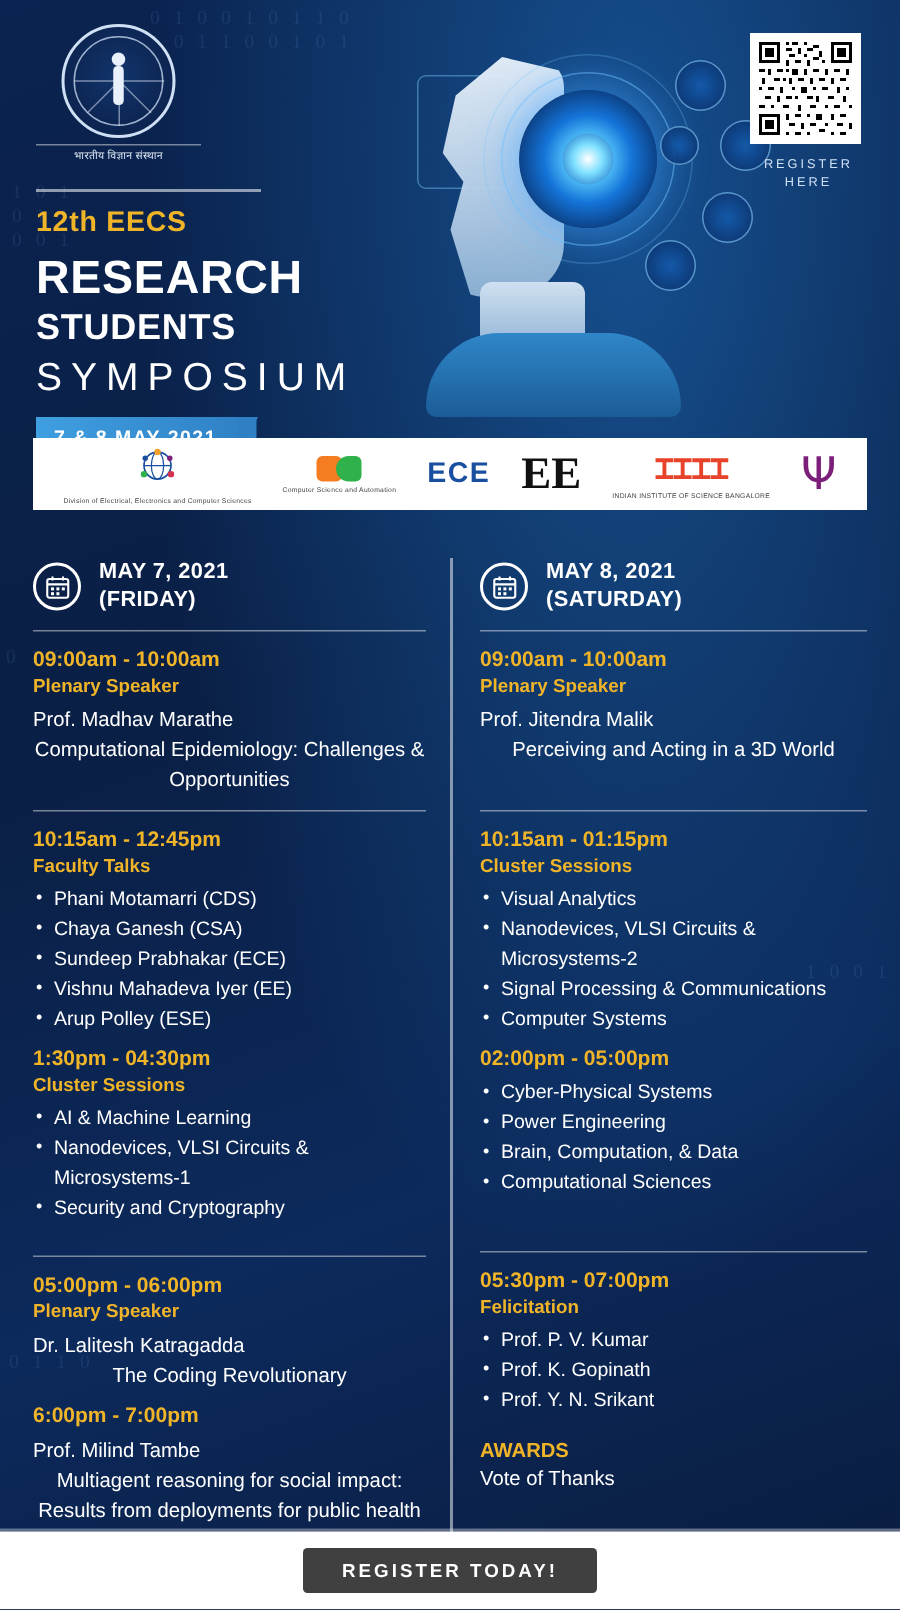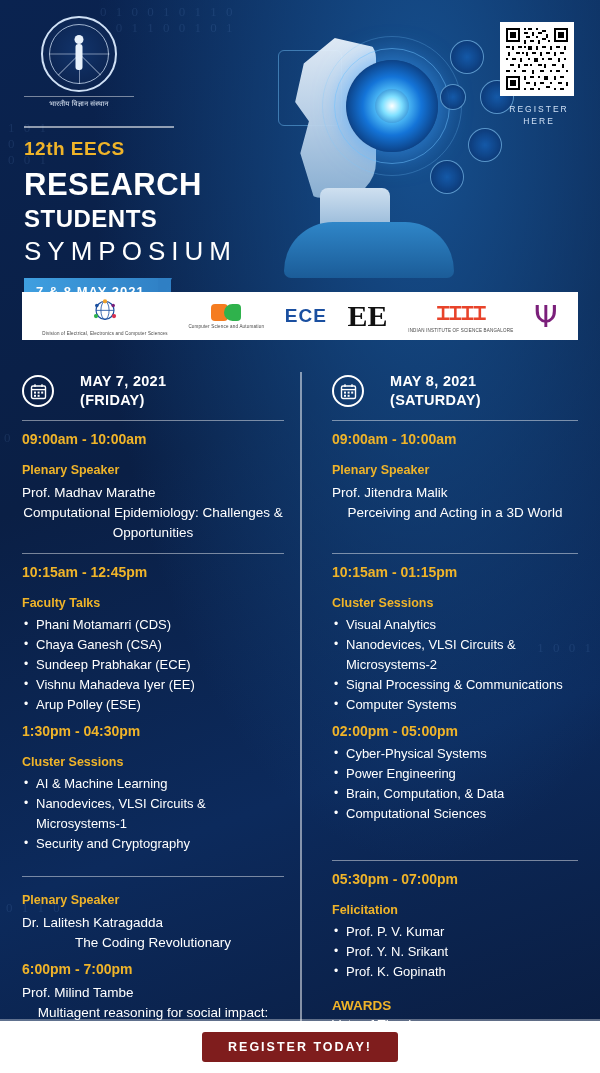--- a/index.html
+++ b/index.html
@@ -187,41 +187,41 @@
   .lg-iisc { font-size: 22px; font-weight: bold; color: #e8432a; letter-spacing: -1px; font-family: "DejaVu Sans Mono", monospace; }
   .lg-psi { font-size: 30px; color: #7b1f7a; font-family: "DejaVu Sans", sans-serif; }
 
   
   .schedule {
     position: absolute; left: 0; top: 368px; width: 600px;
   }
   .cols { display: flex; padding: 0 22px; }
   .col { width: 278px; }
   .col.left { padding-right: 16px; }
-  .col.right { padding-left: 32px; }
+  .col.right { padding-left: 20px; }
   .vline {
     position: absolute; left: 300px; top: 4px; width: 2px; height: 660px;
     background: rgba(255,255,255,.5);
   }
   .hline {
     height: 1px; background: rgba(255,255,255,.45);
     margin: 10px 0 10px 0;
   }
-  .daybar { display: flex; align-items: center; gap: 26px; padding-top: 4px; }
+  .daybar { display: flex; align-items: center; gap: 12px; padding-top: 4px; }
   .cal-icon {
     width: 32px; height: 32px; border-radius: 50%;
     border: 2px solid #ffffff;
     display: flex; align-items: center; justify-content: center;
     flex: 0 0 32px;
   }
   .cal-icon svg { display: block; }
   .day-text { color: #ffffff; font-size: 14.5px; font-weight: bold; line-height: 19px; letter-spacing: .3px; }
   .block { margin-bottom: 6px; }
   .time { color: #f0b429; font-size: 14px; font-weight: bold; margin-top: 8px; }
-  .kind { color: #f0b429; font-size: 12.5px; font-weight: bold; margin-top: 16px; }
+  .kind { color: #f0b429; font-size: 12.5px; font-weight: bold; margin-top: 3px; }
   .who { color: #ffffff; font-size: 13.5px; margin-top: 6px; line-height: 20px; }
   .talk { color: #ffffff; font-size: 13.5px; line-height: 20px; font-weight: 300; text-align: center; }
   ul.items { list-style: none; margin-top: 5px; }
   ul.items li {
     color: #ffffff; font-size: 13px; line-height: 20px; font-weight: 300;
     padding-left: 14px; position: relative;
   }
   ul.items li:before {
     content: "\2022"; position: absolute; left: 2px; top: -1px;
     color: #ffffff; font-size: 12px;
@@ -229,21 +229,21 @@
   .awards { color: #f0b429; font-size: 13.5px; font-weight: bold; margin-top: 16px; }
   .thanks { color: #ffffff; font-size: 13.5px; font-weight: 300; margin-top: 4px; }
 
   
   .footer {
     position: absolute; left: 0; bottom: 0; width: 600px; height: 52px;
     background: #ffffff;
     display: flex; align-items: center; justify-content: center;
   }
   .reg-btn {
-    background: #7f1d1d; color: #ffffff;
+    background: #404040; color: #ffffff;
     font-size: 12.5px; font-weight: bold; letter-spacing: 2px;
     padding: 8px 26px;
     border-radius: 3px;
   }
   .footer-rule {
     position: absolute; left: 0; bottom: 52px; width: 600px; height: 2px;
     background: rgba(255,255,255,.35);
   }
 </style>
 </head>
@@ -491,20 +491,21 @@
           <div class="kind">Cluster Sessions</div>
           <ul class="items">
             <li>AI &amp; Machine Learning</li>
             <li>Nanodevices, VLSI Circuits &amp; Microsystems-1</li>
             <li>Security and Cryptography</li>
           </ul>
         </div>
         <div class="hline" style="margin-top:22px"></div>
 
         <div class="block">
+          <div class="time">05:00pm - 06:00pm</div>
           <div class="kind">Plenary Speaker</div>
           <div class="who">Dr. Lalitesh Katragadda</div>
           <div class="talk">The Coding Revolutionary</div>
         </div>
 
         <div class="block">
           <div class="time">6:00pm - 7:00pm</div>
           <div class="who">Prof. Milind Tambe</div>
           <div class="talk">Multiagent reasoning for social impact: Results from deployments for public health and conservation</div>
         </div>
@@ -560,22 +561,22 @@
             <li>Computational Sciences</li>
           </ul>
         </div>
         <div class="hline" style="margin-top:36px"></div>
 
         <div class="block">
           <div class="time">05:30pm - 07:00pm</div>
           <div class="kind">Felicitation</div>
           <ul class="items">
             <li>Prof. P. V. Kumar</li>
+            <li>Prof. K. Gopinath</li>
             <li>Prof. Y. N. Srikant</li>
-            <li>Prof. K. Gopinath</li>
           </ul>
           <div class="awards">AWARDS</div>
           <div class="thanks">Vote of Thanks</div>
         </div>
       </div>
 
     </div>
   </div>
 
   <div class="footer-rule"></div>

